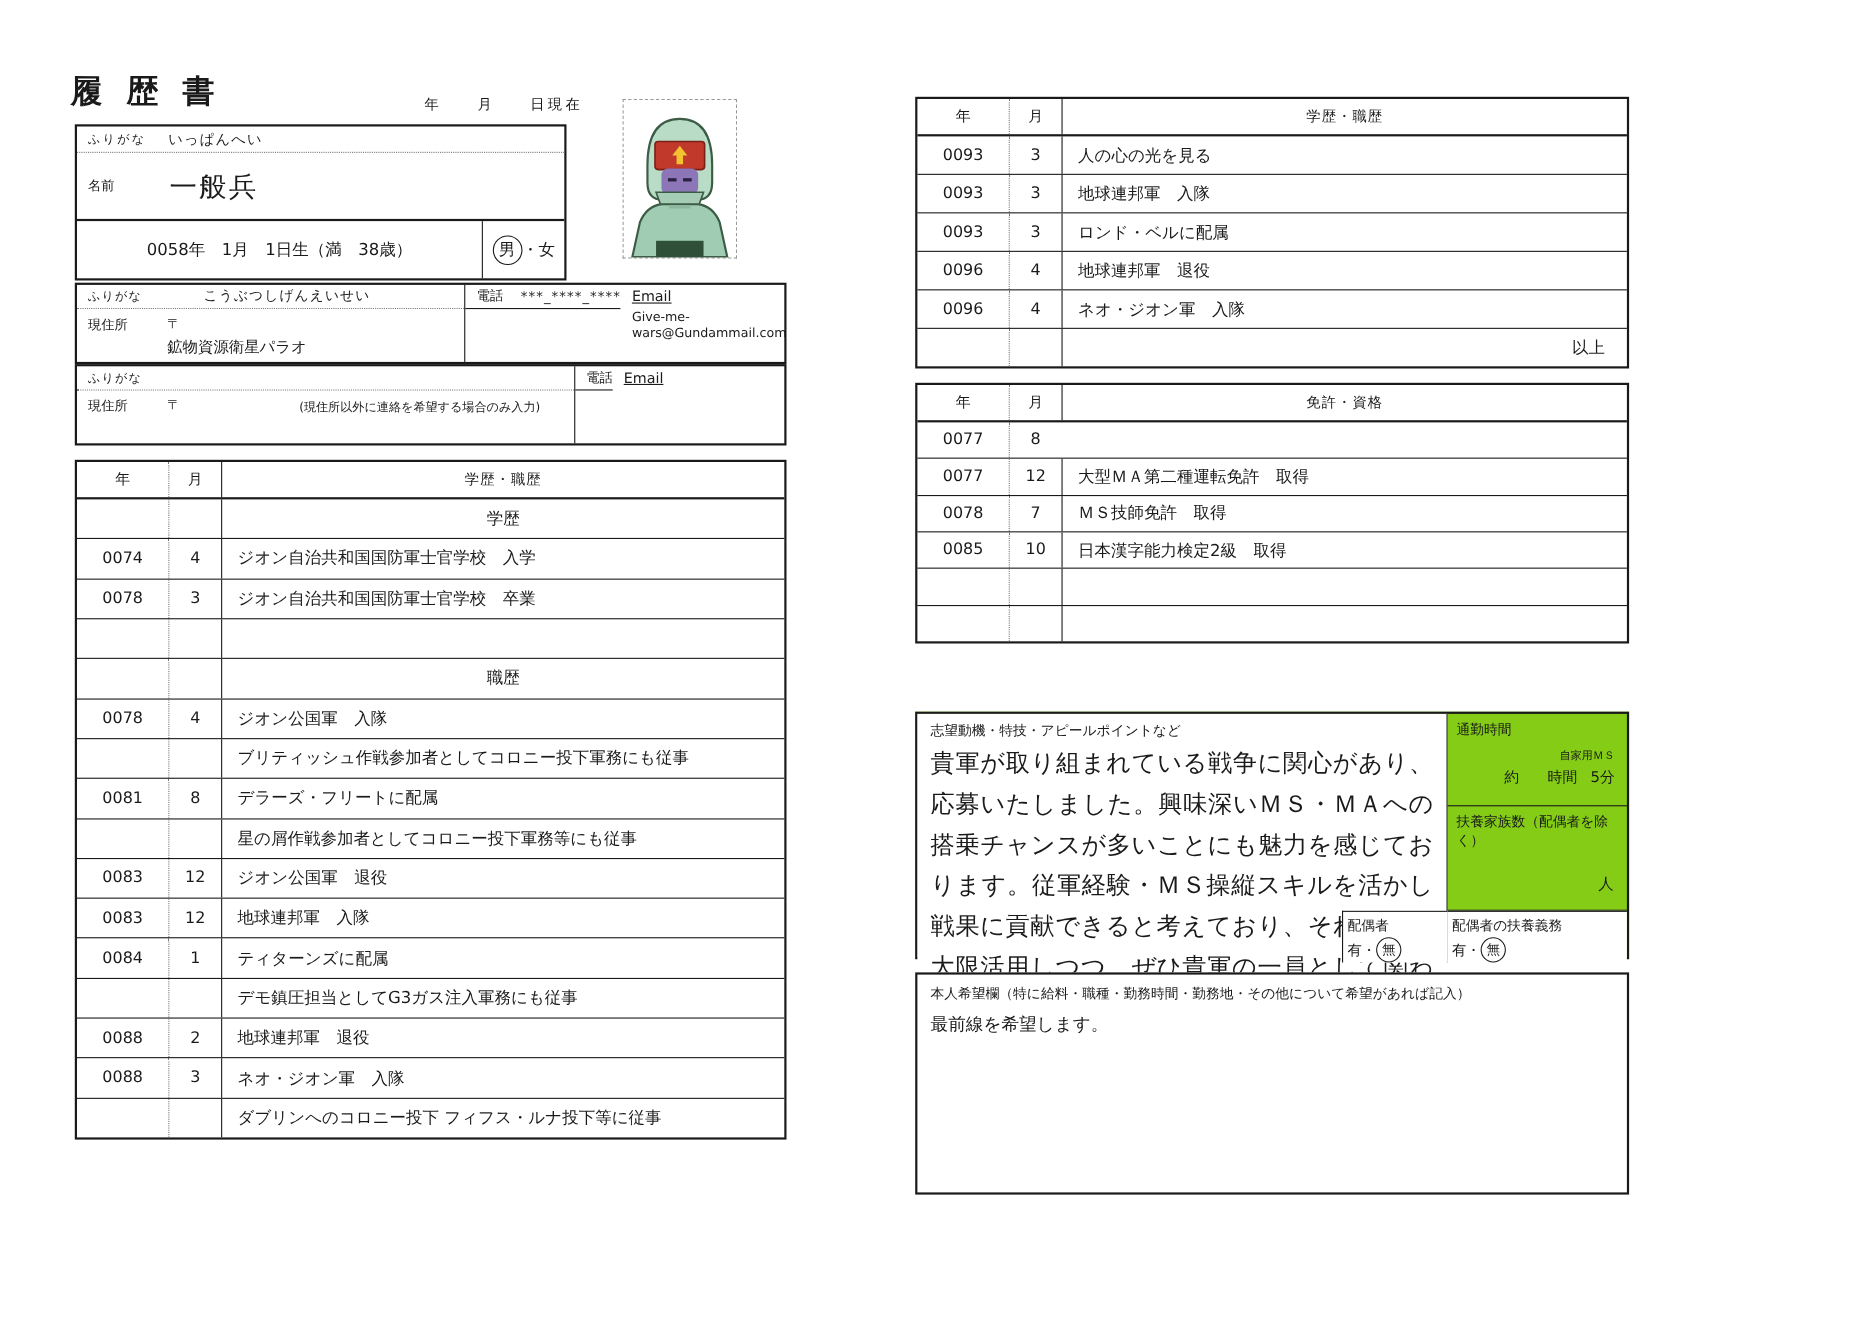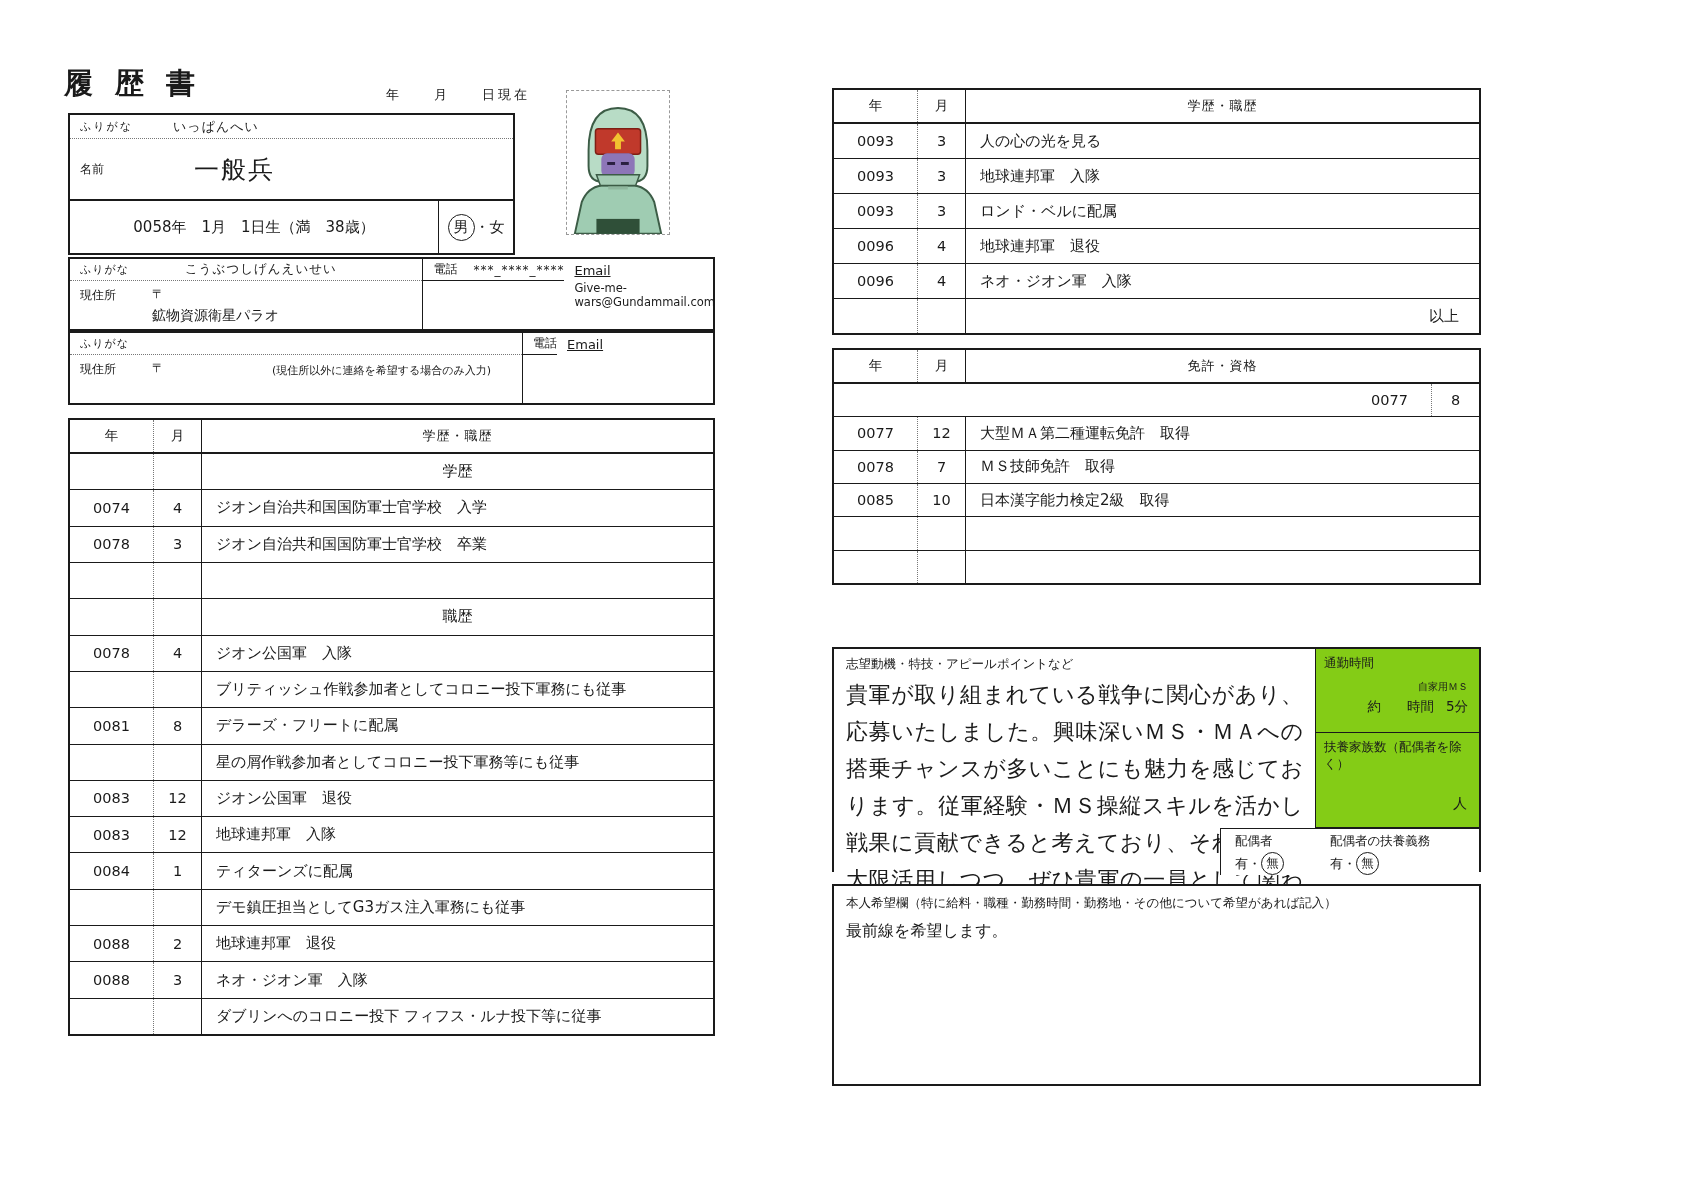--- a/index.html
+++ b/index.html
@@ -8,22 +8,22 @@
     font-family:"DejaVu Sans","Liberation Sans",sans-serif;color:#1a1a1a;
   }
   
   .title{position:absolute;left:64px;top:64px;font-size:29px;font-weight:bold;letter-spacing:22px;}
   .date-note{position:absolute;left:386px;top:86px;font-size:13px;letter-spacing:3px;}
 
   
   .name-box{position:absolute;left:68px;top:113px;width:447px;height:142px;border:2px solid #1a1a1a;box-sizing:border-box;display:flex;flex-direction:column;background:#fff;}
   .nb-furigana{height:23px;display:flex;align-items:center;border-bottom:1px dotted #777;flex:none;}
   .nb-furigana .lbl{font-size:11px;margin-left:10px;letter-spacing:2px;}
-  .nb-furigana .val{font-size:13px;margin-left:40px;letter-spacing:1px;}
-  .nb-name{flex:1;display:flex;align-items:center;border-bottom:2px solid #1a1a1a;gap:40px;}
+  .nb-furigana .val{font-size:13px;margin-left:20px;letter-spacing:1px;}
+  .nb-name{flex:1;display:flex;align-items:center;border-bottom:2px solid #1a1a1a;}
   .nb-name .lbl{font-size:12px;margin-left:10px;}
   .nb-name .val{font-size:25px;margin-left:50px;letter-spacing:2px;}
   .nb-birth{height:52px;display:flex;flex:none;}
   .nb-birth .bleft{flex:1;display:flex;align-items:center;justify-content:center;font-size:15px;}
   .nb-birth .bright{width:74px;border-left:1.5px solid #1a1a1a;display:flex;align-items:center;justify-content:center;font-size:15px;}
   .circ{display:inline-flex;width:27px;height:27px;border:1.5px solid #1a1a1a;border-radius:50%;align-items:center;justify-content:center;box-sizing:border-box;}
 
   
   .photo{position:absolute;left:566px;top:90px;width:104px;height:145px;border:1px dashed #999;box-sizing:border-box;background:#fff;}
   .photo svg{display:block;width:100%;height:100%;}
@@ -51,21 +51,21 @@
 
   
   .table{position:absolute;border:2px solid #1a1a1a;box-sizing:border-box;display:flex;flex-direction:column;background:#fff;}
   .t-left{left:68px;top:418px;width:647px;height:618px;}
   .t-r1{left:832px;top:88px;width:649px;height:247px;}
   .t-r2{left:832px;top:348px;width:649px;height:237px;}
   .thead{height:32px;display:flex;border-bottom:2px solid #1a1a1a;flex:none;}
   .thead .c-year,.thead .c-month{font-size:13.5px;}
   .thead .c-text{justify-content:center;padding-left:0;font-size:13px;letter-spacing:1px;}
   .tbody{flex:1;display:flex;flex-direction:column;}
-  .trow{flex:1;display:flex;min-height:0;justify-content:flex-end;}
+  .trow{flex:1;display:flex;min-height:0;}
   .trow + .trow{border-top:1.5px solid #1a1a1a;}
   .c-year{width:83px;display:flex;align-items:center;justify-content:center;font-size:14.5px;flex:none;}
   .c-month{width:48px;display:flex;align-items:center;justify-content:center;font-size:14.5px;border-left:1px dotted #777;flex:none;box-sizing:border-box;}
   .c-text{flex:1;display:flex;align-items:center;border-left:1.5px solid #1a1a1a;padding-left:14px;font-size:15px;box-sizing:border-box;}
   .c-text.center{justify-content:center;padding-left:0;}
   .c-text.right{justify-content:flex-end;padding-left:0;padding-right:20px;}
 
   
   .boxA{position:absolute;left:832px;top:647px;width:649px;height:225px;border:2px solid #1a1a1a;box-sizing:border-box;display:grid;grid-template-columns:386px 96px 1fr;grid-template-rows:84px 95px 1fr;background:#84cc16;}
   .motiv{grid-column:1/3;grid-row:1/4;border-right:1.5px solid #1a1a1a;padding:7px 12px 0 12px;background:#fff;box-sizing:border-box;}
@@ -75,21 +75,21 @@
   .commute .lbl{font-size:12.5px;}
   .commute .vehicle{text-align:right;font-size:10px;margin-top:8px;padding-right:3px;}
   .commute .time{display:flex;justify-content:flex-end;align-items:center;font-size:13.5px;margin-top:4px;padding-right:3px;}
   .commute .time .t-unit{margin-left:26px;}
   .commute .time .t-val{margin-left:12px;}
   .deps{grid-column:3/4;grid-row:2/3;border-bottom:1.5px solid #1a1a1a;box-sizing:border-box;padding:6px 8px;display:flex;flex-direction:column;}
   .deps .lbl{font-size:12.5px;}
   .deps .unit{margin-top:auto;text-align:right;font-size:14px;padding:0 4px 8px 0;}
   .spouse{grid-column:2/3;grid-row:3/4;border-top:1.5px solid #1a1a1a;border-left:1.5px solid #1a1a1a;z-index:2;}
   .support{grid-column:3/4;grid-row:3/4;border-top:1.5px solid #1a1a1a;}
-  .spouse,.support{background:#fff;box-sizing:border-box;padding:4px 8px 0 14px;display:flex;flex-direction:column;}
+  .spouse,.support{background:#fff;box-sizing:border-box;padding:4px 8px 0 4px;display:flex;flex-direction:column;}
   .sp-lbl{font-size:12.5px;}
   .opts{display:flex;align-items:center;font-size:13px;margin-top:2px;}
   .circ-sm{display:inline-flex;width:23px;height:23px;border:1.5px solid #1a1a1a;border-radius:50%;align-items:center;justify-content:center;box-sizing:border-box;font-size:12.5px;}
 
   
   .boxB{position:absolute;left:832px;top:884px;width:649px;height:202px;border:2px solid #1a1a1a;box-sizing:border-box;padding:9px 12px;background:#fff;}
   .boxB .lbl{font-size:12.5px;}
   .boxB .txt{font-size:16px;margin-top:9px;}
 </style>
 </head>

